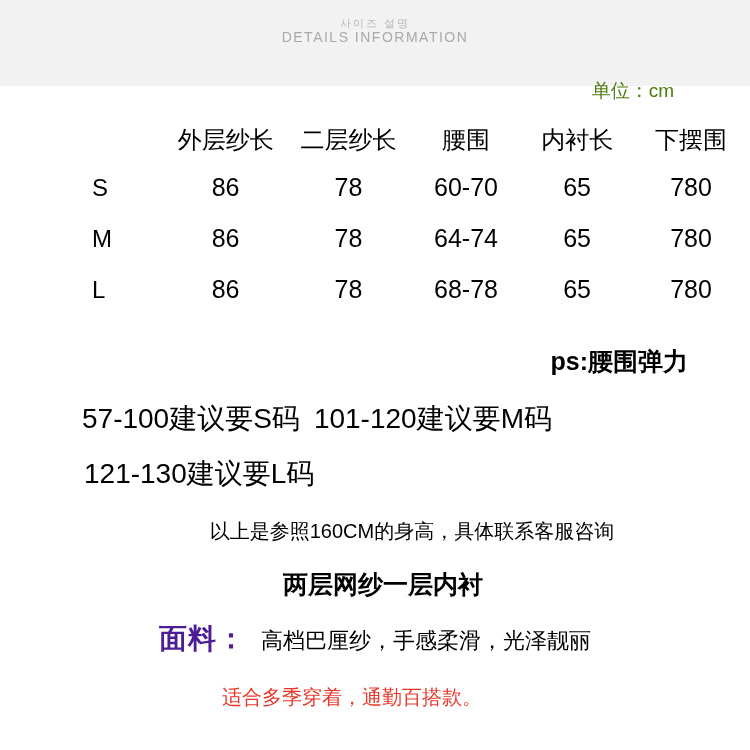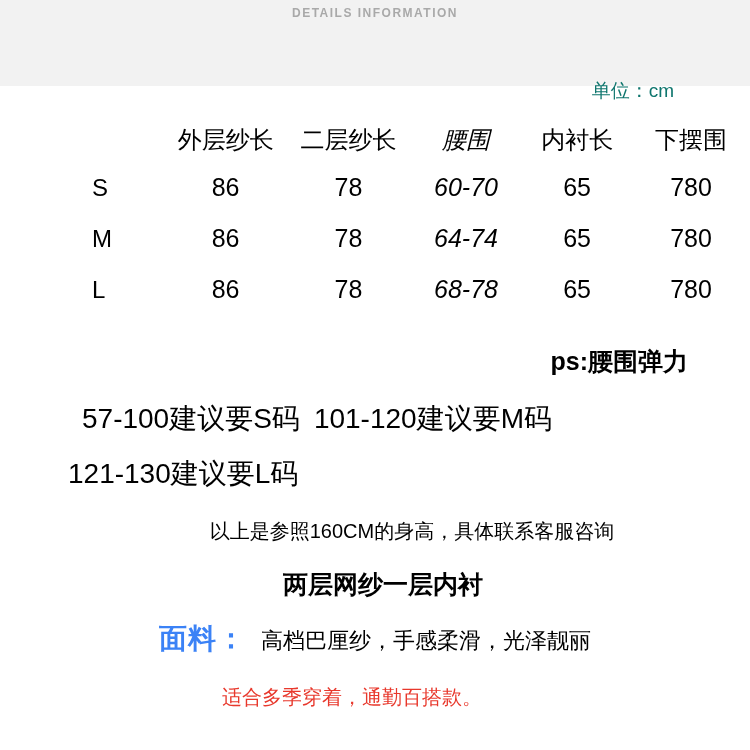--- a/index.html
+++ b/index.html
@@ -56,35 +56,34 @@
     content: "";
     position: absolute;
     top: 16px;
     width: 13px;
     height: 1px;
     background: #c2c2c2;
   }
   .header-title-wrap:before { left: -22px; }
   .header-title-wrap:after { right: -22px; }
   .header-sub {
-    font-size: 12px;
+    font-size: 14px;
     color: #a9a9a9;
     letter-spacing: 1.5px;
     line-height: 12px;
-    margin-top: 7px;
-    font-weight: bold;
+    margin-top: 1px;
   }
 
   
   .unit {
     position: absolute;
     right: 76px;
     top: 78px;
     font-size: 19px;
-    color: #0f766e;
+    color: #4d7c0f;
     white-space: nowrap;
   }
 
   
   .size-table {
     position: absolute;
     left: 0;
     top: 118px;
     width: 750px;
     border-collapse: collapse;
@@ -105,21 +104,21 @@
   }
   .size-table .col-label {
     width: 86px;
     text-align: left;
     padding-left: 92px;
     font-size: 24px;
   }
   .size-table thead .col-label { padding-left: 92px; }
   .col-c1 { width: 130px; }
   .col-c2 { width: 130px; }
-  .col-c3 { width: 125px; font-style: italic; }
+  .col-c3 { width: 125px; }
   .col-c4 { width: 120px; }
   .col-c5 { width: 130px; }
 
   
   .ps-note {
     position: absolute;
     right: 62px;
     top: 345px;
     font-size: 25px;
     font-weight: bold;
@@ -128,21 +127,21 @@
   .rec-line-1 {
     position: absolute;
     left: 82px;
     top: 400px;
     font-size: 28px;
     white-space: nowrap;
   }
   .rec-line-1 .gap { display: inline-block; width: 14px; }
   .rec-line-2 {
     position: absolute;
-    left: 68px;
+    left: 84px;
     top: 455px;
     font-size: 28px;
     white-space: nowrap;
   }
   .height-note {
     position: absolute;
     left: 0;
     top: 518px;
     width: 750px;
     text-align: center;
@@ -162,21 +161,21 @@
   }
   .fabric-row {
     position: absolute;
     left: 0;
     top: 620px;
     width: 750px;
     text-align: center;
     white-space: nowrap;
   }
   .fabric-label {
-    color: #3b82f6;
+    color: #4c1d95;
     font-size: 28px;
     font-weight: bold;
     letter-spacing: 1px;
   }
   .fabric-value {
     font-size: 22px;
     margin-left: 15px;
   }
   .season-note {
     position: absolute;
@@ -187,20 +186,21 @@
     font-size: 20px;
     color: #e8382c;
     white-space: nowrap;
   }
 </style>
 </head>
 <body>
 
 <div class="header-band"></div>
 <div class="header-inner">
+  <div class="header-kor">사이즈 설명</div>
   <div class="header-sub">DETAILS INFORMATION</div>
 </div>
 
 <div class="unit">单位：cm</div>
 
 <table class="size-table">
   <thead>
     <tr>
       <th class="col-label"></th>
       <th class="col-c1">外层纱长</th>

